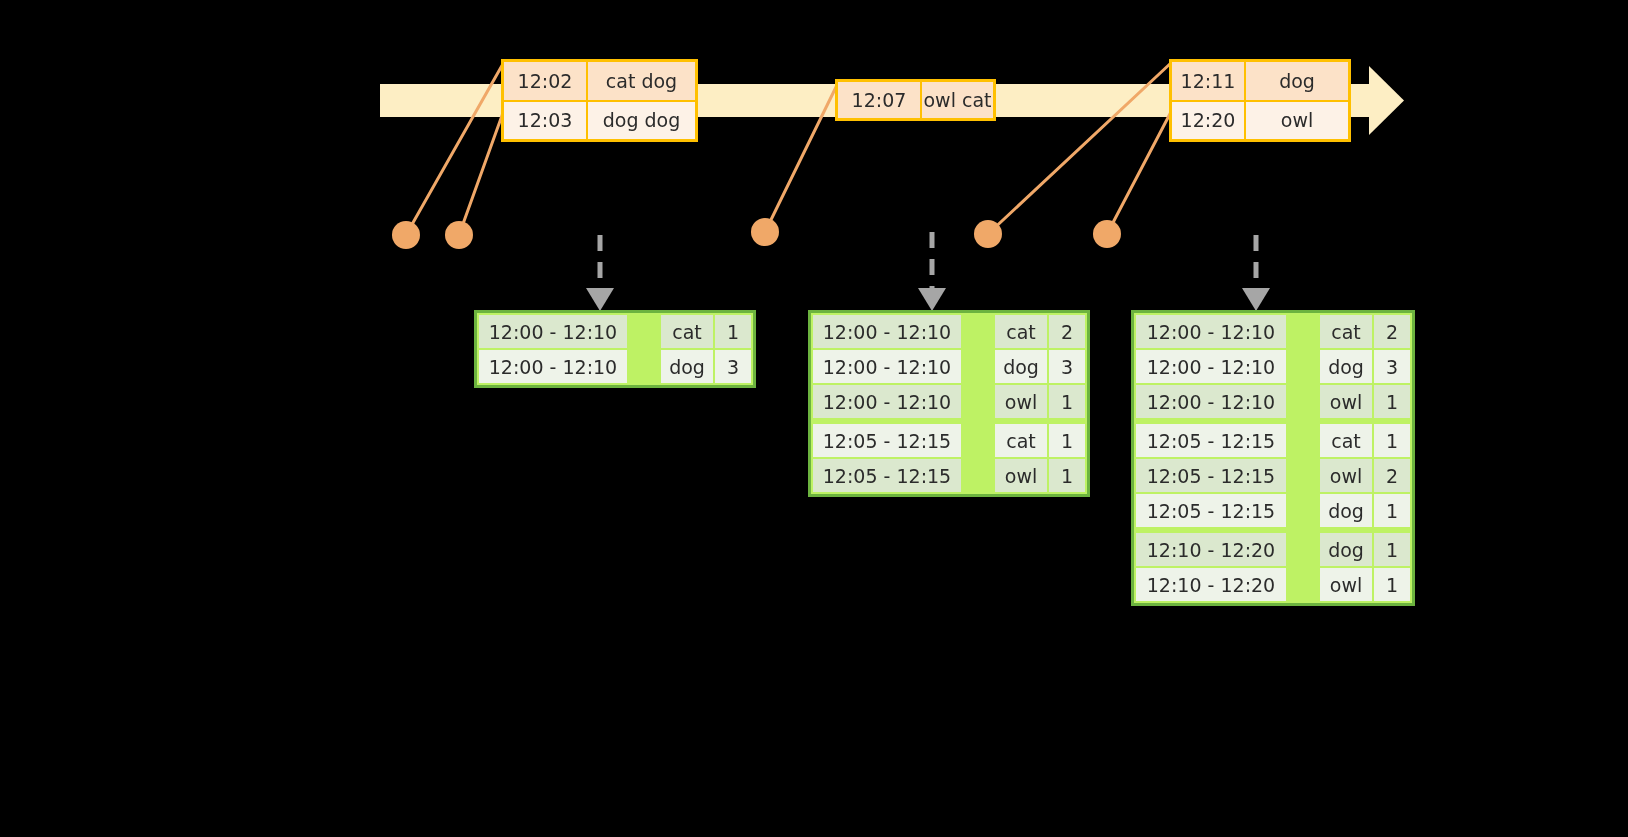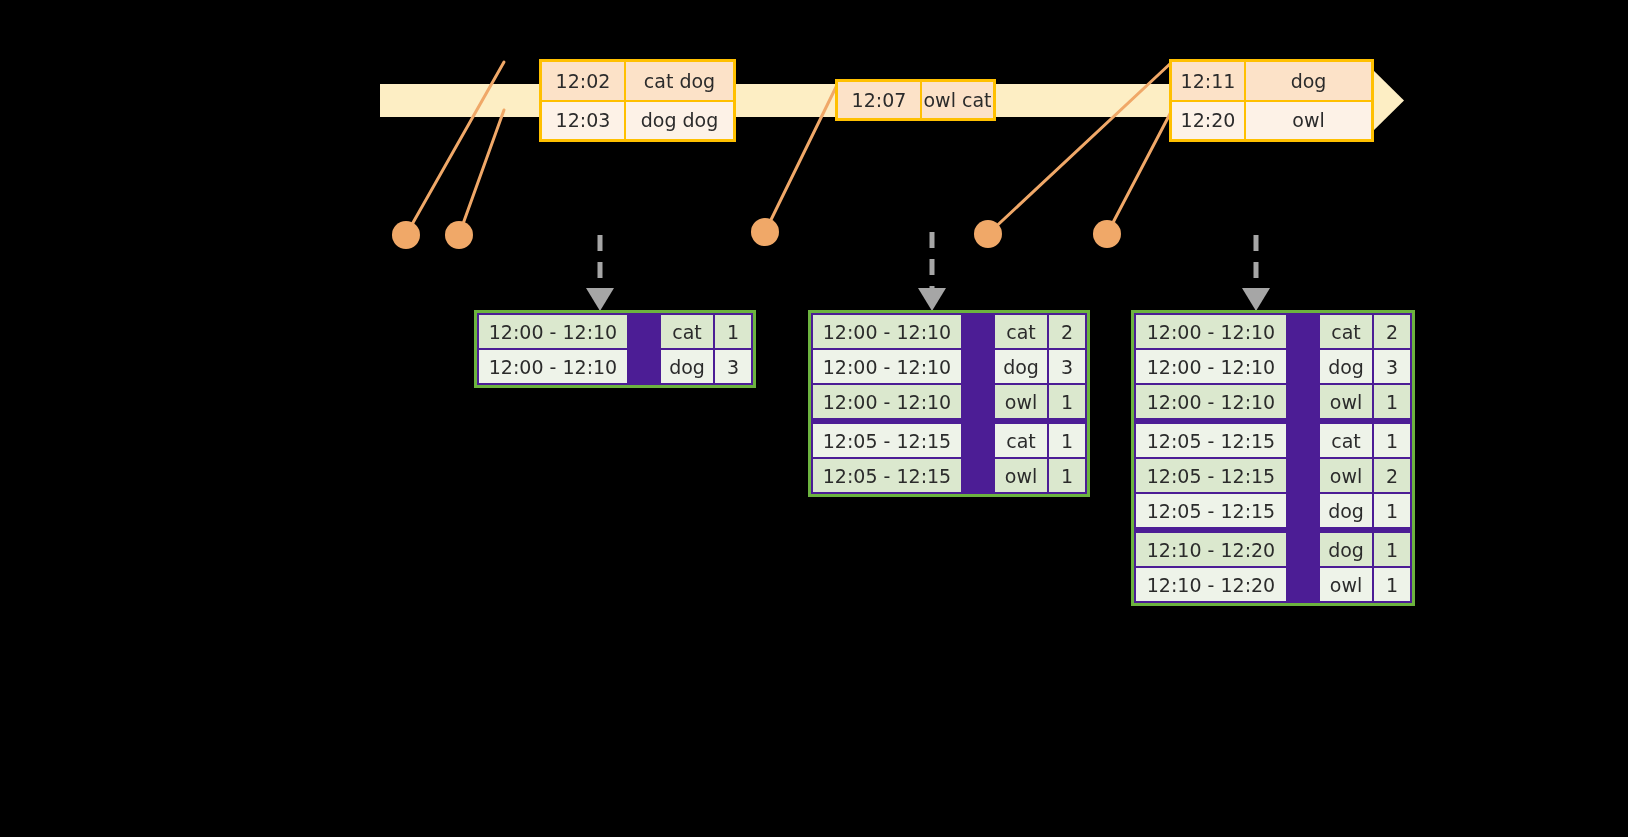--- a/index.html
+++ b/index.html
@@ -67,21 +67,21 @@
     font-size: 19px;
     color: #2b2b2b;
     white-space: nowrap;
   }
 
   
   .result-table {
     position: absolute;
     border: 3px solid #6cb33f;
     box-sizing: border-box;
-    background: #4c1d95;
+    background: #bef264;
     display: flex;
     flex-direction: column;
     gap: 2px;
     padding: 2px;
   }
   .result-table .grp-gap { height: 2px; }
   .res-row {
     display: flex;
     gap: 2px;
     height: 33px;
@@ -135,39 +135,39 @@
       <line x1="932" y1="232" x2="932" y2="288" stroke-dasharray="16,11"></line>
       <line x1="1256" y1="235" x2="1256" y2="288" stroke-dasharray="16,11"></line>
     </g>
     <g fill="#a6a6a6">
       <polygon points="586,288 614,288 600,311"></polygon>
       <polygon points="918,288 946,288 932,311"></polygon>
       <polygon points="1242,288 1270,288 1256,311"></polygon>
     </g>
   </svg>
 
-  <div class="event-box" style="left:501px; top:59px; width:197px; height:83px;margin-left:38px;">
+  <div class="event-box" style="left:501px; top:59px; width:197px; height:83px;">
     <div class="event-row shade-a">
       <div class="event-time" style="width:84px;">12:02</div>
       <div class="event-tokens">cat dog</div>
     </div>
     <div class="event-row shade-b">
       <div class="event-time" style="width:84px;">12:03</div>
       <div class="event-tokens">dog dog</div>
     </div>
   </div>
 
   <div class="event-box" style="left:835px; top:79px; width:161px; height:42px;">
     <div class="event-row shade-a">
       <div class="event-time" style="width:84px;">12:07</div>
       <div class="event-tokens">owl cat</div>
     </div>
   </div>
 
-  <div class="event-box" style="left:1169px; top:59px; width:205px; height:83px;">
+  <div class="event-box" style="left:1169px; top:59px; width:182px; height:83px;">
     <div class="event-row shade-a">
       <div class="event-time" style="width:74px;">12:11</div>
       <div class="event-tokens">dog</div>
     </div>
     <div class="event-row shade-b">
       <div class="event-time" style="width:74px;">12:20</div>
       <div class="event-tokens">owl</div>
     </div>
   </div>
 

